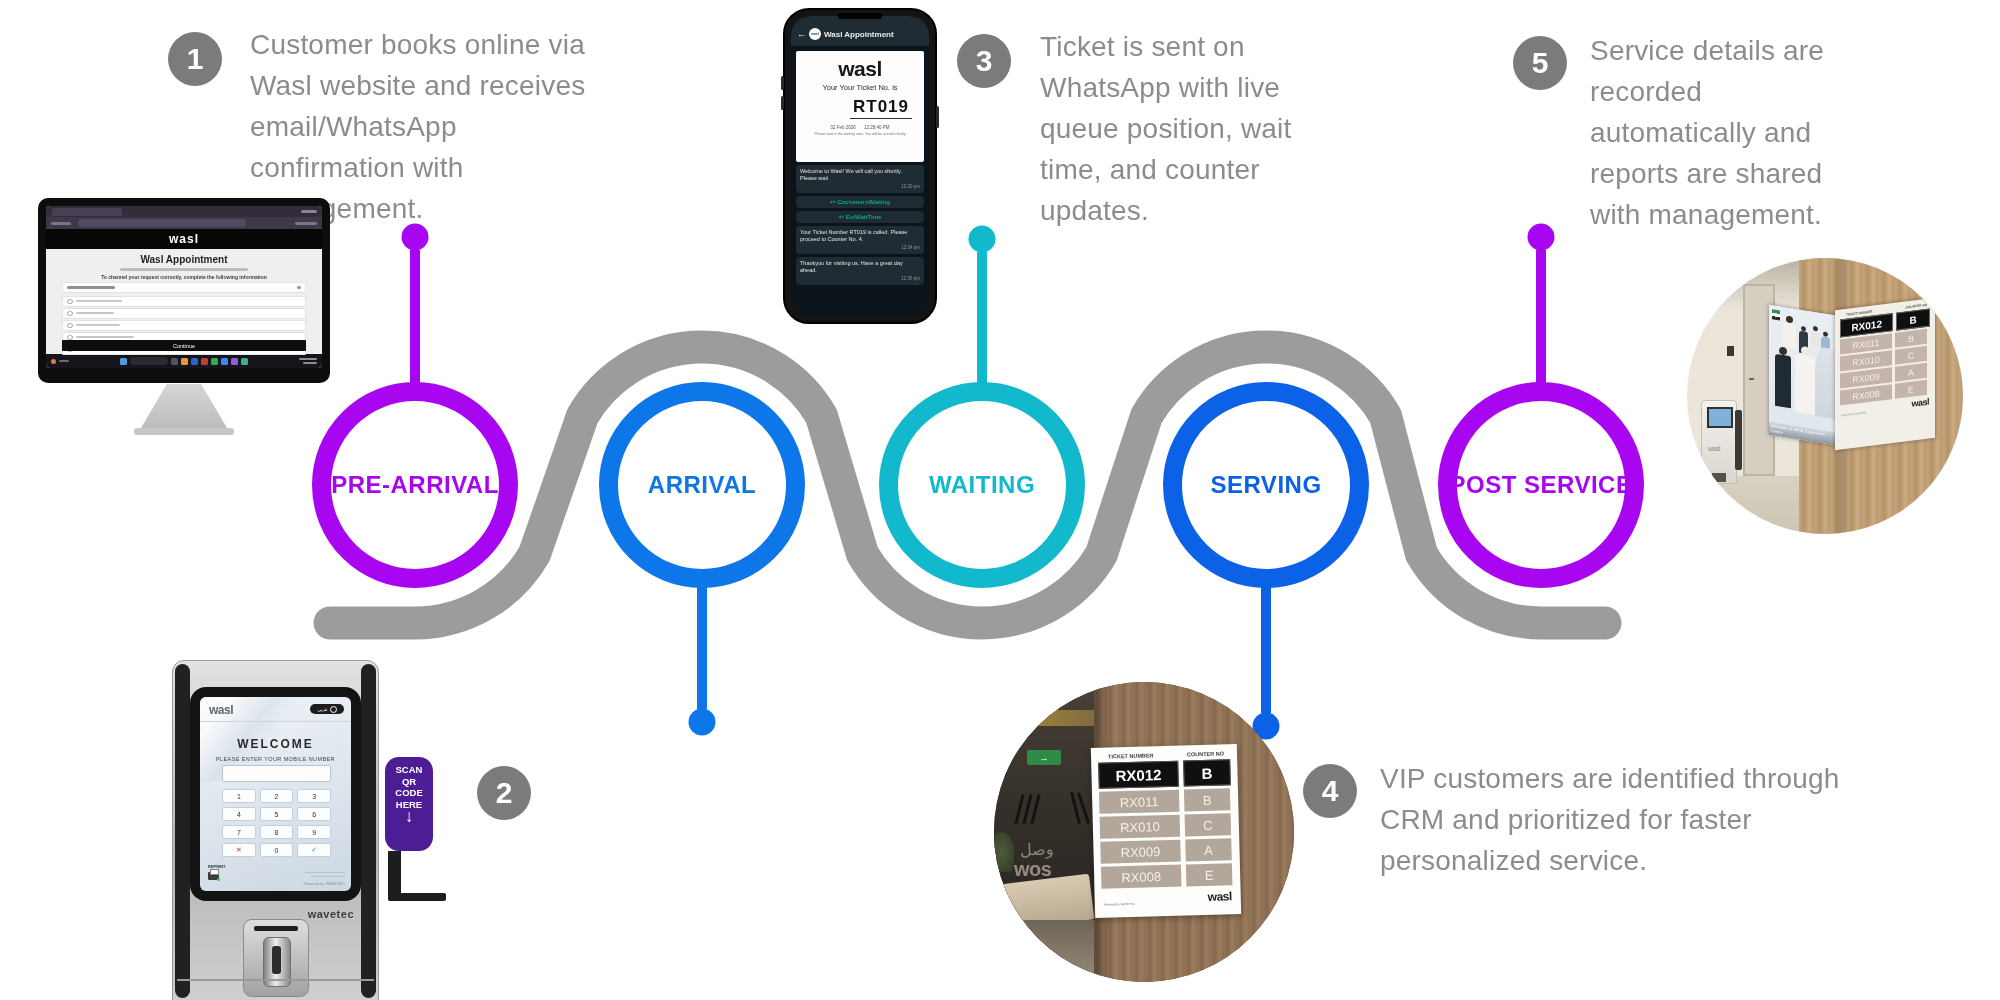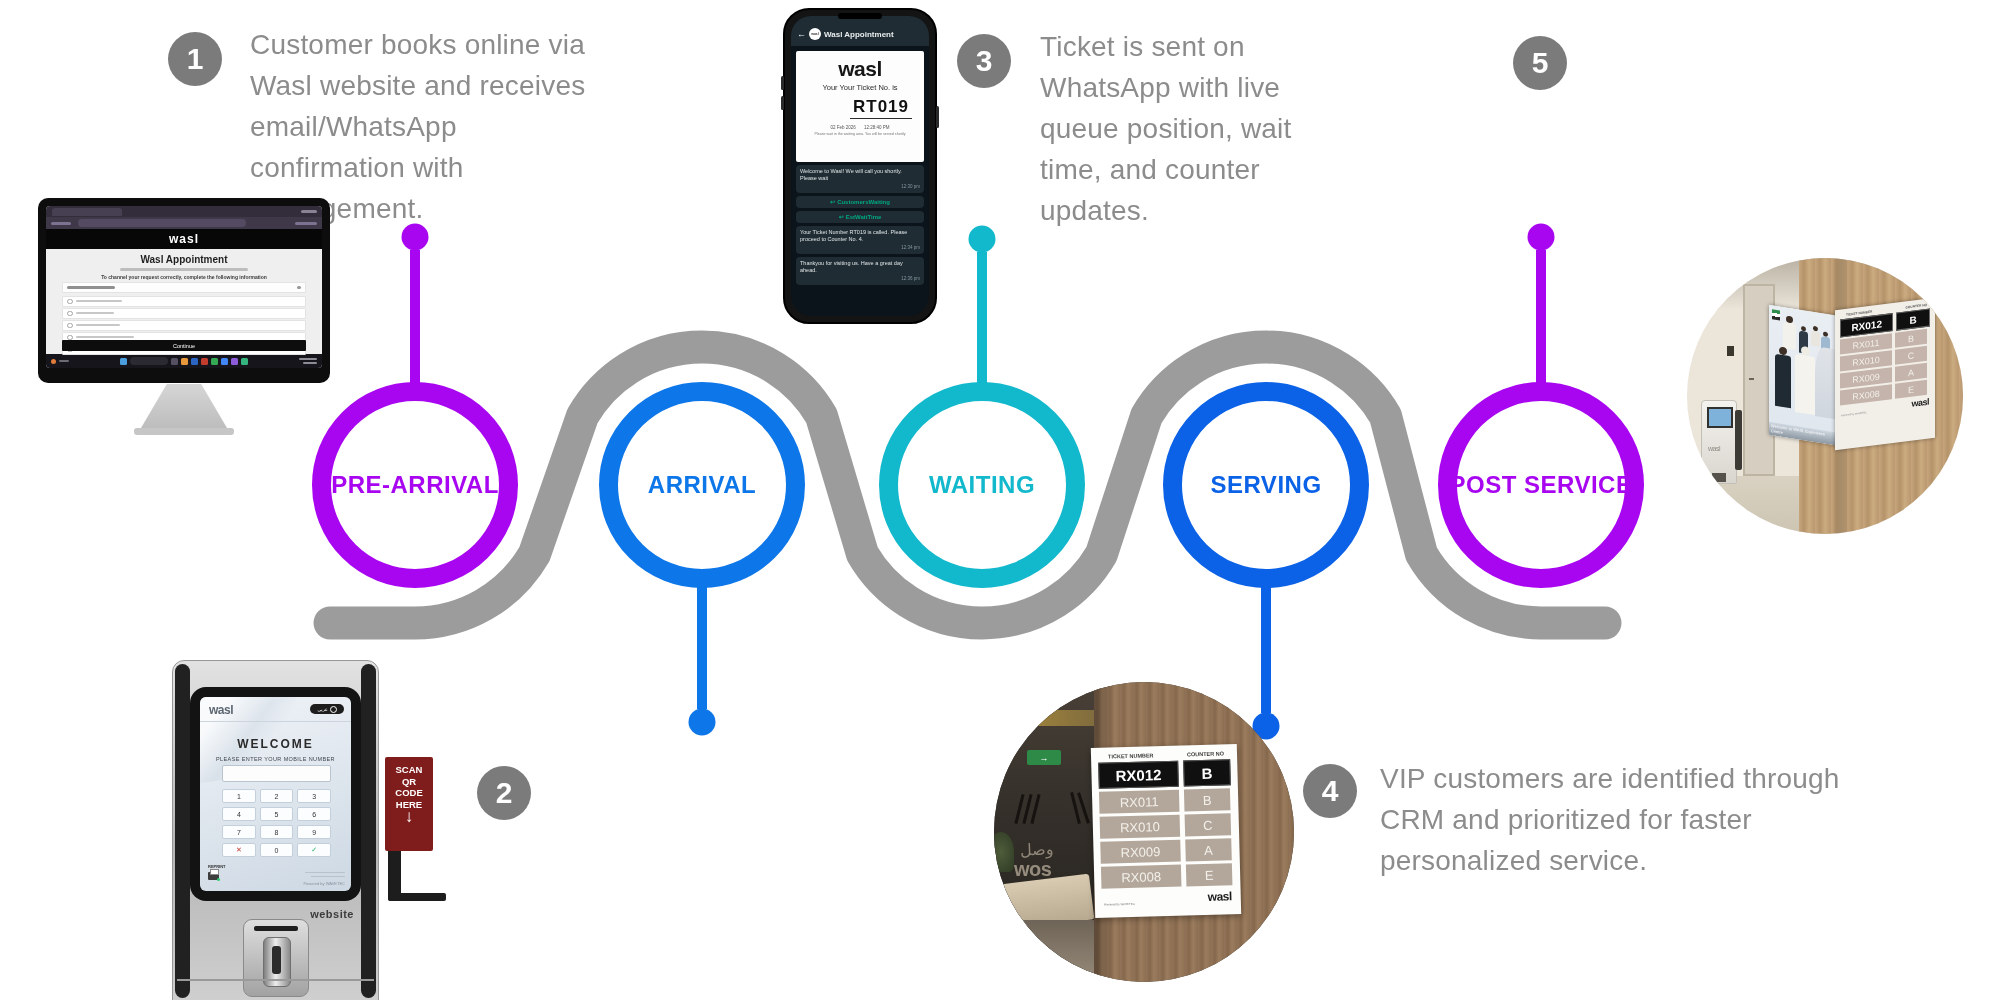--- a/index.html
+++ b/index.html
@@ -67,22 +67,22 @@
   .kiosk{position:absolute;left:172px;top:660px;width:205px;height:340px;
          background:linear-gradient(180deg,#e2e2e2,#b6b6b6 55%,#cfcfcf);
          border:1px solid #979797;border-radius:12px 12px 0 0;}
   .k-rail{position:absolute;top:3px;width:15px;height:334px;background:#212121;border-radius:8px;}
   .k-bezel{position:absolute;left:17px;top:26px;width:171px;height:214px;background:#131313;
            border-radius:16px;}
   .k-screen{position:absolute;left:10px;top:10px;width:151px;height:194px;border-radius:6px;
             background:linear-gradient(160deg,#f0f4f8,#cdd8e3);overflow:hidden;}
   .k-key{background:#fbfdfe;border:1px solid #c3cfdb;border-radius:2px;font-size:7px;color:#333;
          display:flex;align-items:center;justify-content:center;height:12px;}
-  .k-side{position:absolute;left:385px;top:757px;width:48px;height:94px;background:#7f1d1d;
-          border-radius:2px;color:#fff;text-align:center;font-size:9.5px;font-weight:bold;
+  .k-side{position:absolute;left:385px;top:757px;width:48px;height:94px;background:#4c1d95;
+          border-radius:14px;color:#fff;text-align:center;font-size:9.5px;font-weight:bold;
           line-height:11.5px;padding-top:7px;box-sizing:border-box;}
   .k-print{position:absolute;left:70px;top:258px;width:64px;height:76px;border:1px solid #8a8a8a;
            border-radius:9px;background:linear-gradient(#dedede,#a2a2a2);}
 
   
   .photo{position:absolute;border-radius:50%;overflow:hidden;}
   .wood1{background:repeating-linear-gradient(90deg,#93745a 0px,#85684c 4px,#9c7c5e 8px,#8c6f52 13px);}
   .wood2{background:repeating-linear-gradient(90deg,#c7a67d 0px,#b5936a 5px,#cbab80 10px,#ba9870 16px);}
   .q-board{position:absolute;background:#fdfdfb;box-shadow:0 2px 6px rgba(0,0,0,.35);}
   .q-head{display:flex;font-weight:bold;color:#3a3a3a;}
@@ -140,20 +140,25 @@
 queue position, wait
 time, and counter
 updates.</div>
 
   <div class="badge" style="left:1303px;top:764px;">4</div>
   <div class="step-text" style="left:1380px;top:758px;width:520px;">VIP customers are identified through
 CRM and prioritized for faster
 personalized service.</div>
 
   <div class="badge" style="left:1513px;top:36px;">5</div>
+  <div class="step-text" style="left:1590px;top:30px;width:300px;">Service details are
+recorded
+automatically and
+reports are shared
+with management.</div>
 
   <div class="monitor">
     <div class="m-bezel">
       <div class="m-screen">
         <div class="m-chrome1">
           <div class="abs" style="left:6px;top:2px;width:70px;height:8px;background:#473f52;border-radius:3px 3px 0 0;"></div>
           <div class="abs bar" style="right:5px;top:4px;width:16px;height:2.5px;background:#8a8295;"></div>
         </div>
         <div class="m-chrome2">
           <div class="abs bar" style="left:5px;top:5px;width:20px;height:2.5px;background:#7c7390;"></div>
@@ -292,21 +297,21 @@
         <div class="abs" style="left:8px;bottom:22px;font-size:4px;font-weight:bold;color:#333;">REPRINT</div>
         <div class="abs" style="left:8px;bottom:11px;width:11px;height:8px;background:#3d3d3d;border-radius:1px;">
           <div class="abs" style="left:2px;top:-3px;width:7px;height:4px;background:#fff;border:0.5px solid #888;"></div>
           <div class="abs" style="right:-1px;bottom:-1px;width:3px;height:3px;border-radius:50%;background:#2ecc71;"></div>
         </div>
         <div class="abs" style="right:6px;bottom:5px;font-size:4px;color:#8a93a0;">Powered by WAVETEC</div>
         <div class="abs bar" style="right:6px;bottom:14px;width:34px;height:1.5px;background:#b9c2cc;"></div>
         <div class="abs bar" style="right:6px;bottom:18px;width:40px;height:1.5px;background:#b9c2cc;"></div>
       </div>
     </div>
-    <div class="abs" style="right:24px;top:247px;font-size:11px;font-weight:bold;color:#3c3c3c;letter-spacing:.5px;">website</div>
+    <div class="abs" style="right:24px;top:247px;font-size:11px;font-weight:bold;color:#3c3c3c;letter-spacing:.5px;">wavetec</div>
     <div class="k-print">
       <div class="abs" style="left:10px;top:6px;width:44px;height:5px;background:#1e1e1e;border-radius:2px;"></div>
       <div class="abs" style="left:19px;top:17px;width:26px;height:48px;border:1px solid #6f6f6f;border-radius:6px;background:linear-gradient(90deg,#808080,#ededed 45%,#8a8a8a);">
         <div class="abs" style="left:8px;top:8px;width:9px;height:28px;background:#2b2b2b;border-radius:3px;"></div>
       </div>
     </div>
     <div class="abs" style="left:4px;right:4px;top:318px;height:2px;background:#9a9a9a;"></div>
   </div>
 
   <div class="k-side">

